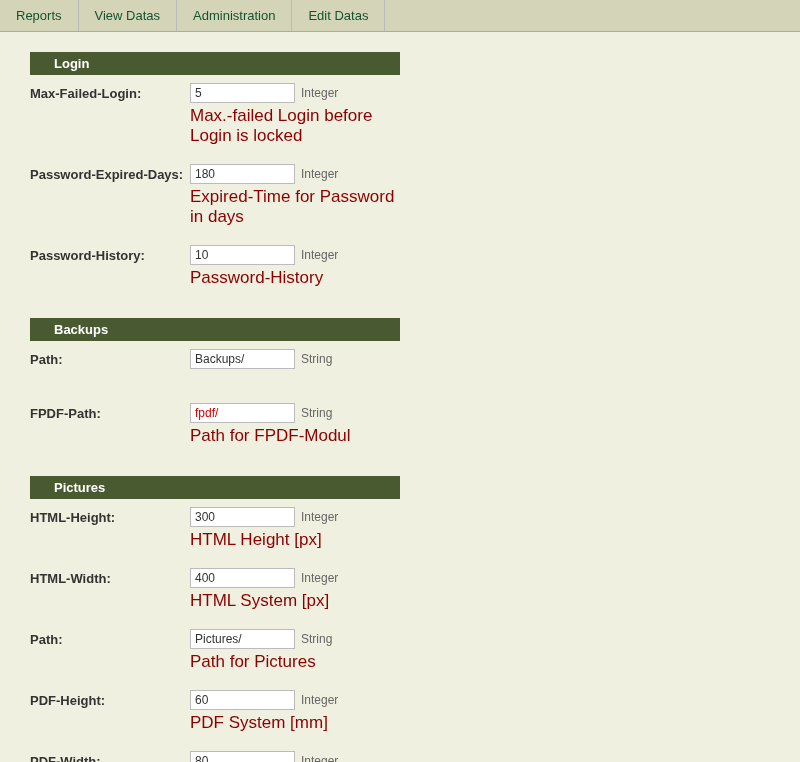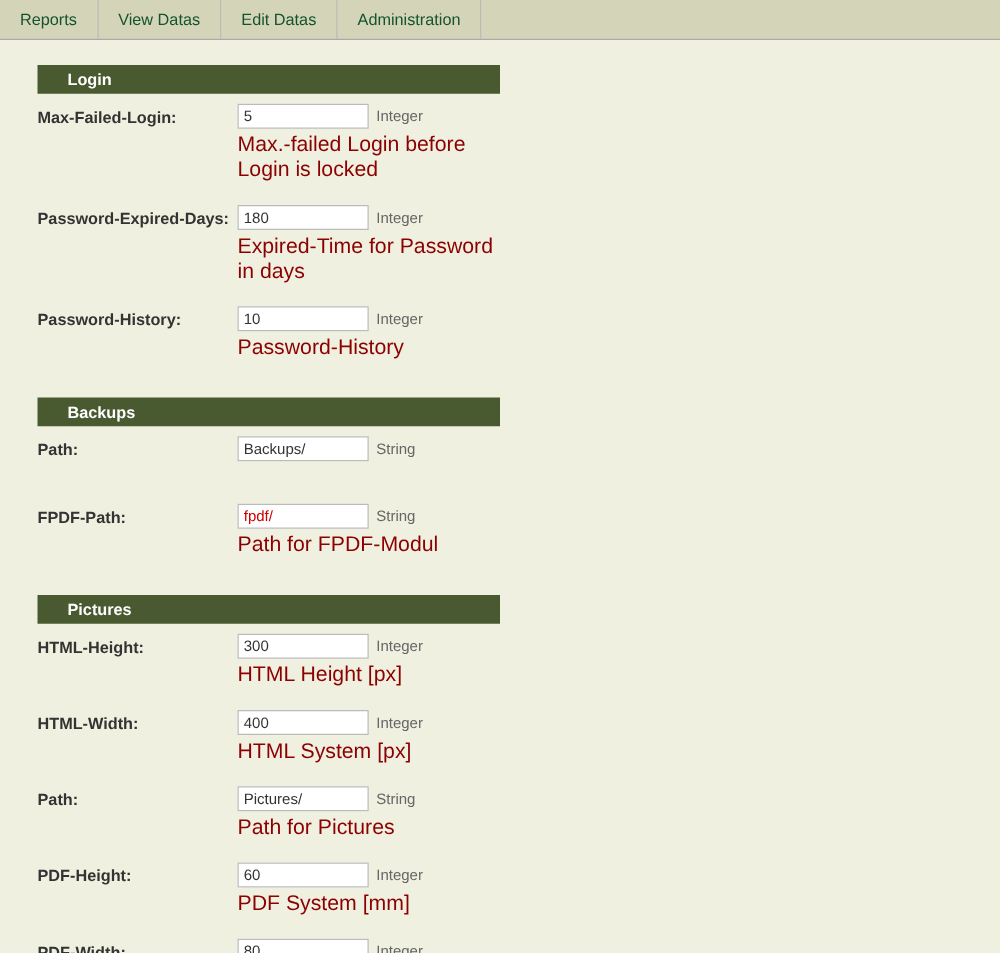--- a/index.html
+++ b/index.html
@@ -95,22 +95,22 @@
     .input-red {
       color: #cc0000;
     }
   </style>
 </head>
 <body>
 
 <div id="nav-bar">
 <div class="nav-item">Reports</div>
     <div class="nav-item">View Datas</div>
+    <div class="nav-item">Administration</div>
     <div class="nav-item">Edit Datas</div>
-    <div class="nav-item">Administration</div>
   </div>
 
 <div id="main-content">
   <div id="sections-container">
   <div class="section">
         <div class="section-header">Login</div>
         <div class="form-group">
           <div class="form-row">
             <span class="form-label">Max-Failed-Login:</span>
             <input type="text" class="form-input" value="5" style="">

